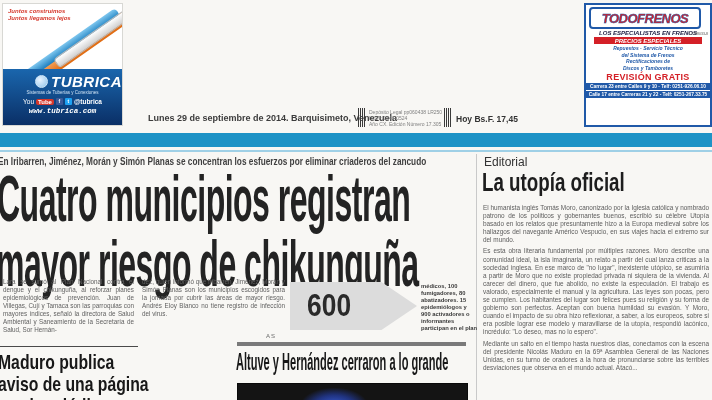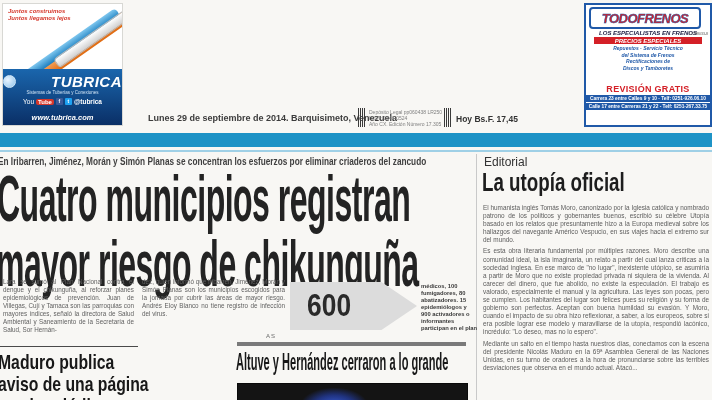--- a/index.html
+++ b/index.html
@@ -10,30 +10,30 @@
   .condensed{transform-origin:left top;display:inline-block;}
 
   
   #ad-tubrica{left:2px;top:3px;width:119px;height:121px;background:#fff;border:1px solid #d8d8d4;overflow:hidden;}
   .tub-slogan{position:absolute;left:5px;top:4px;font-size:6px;font-style:italic;font-weight:bold;color:#d5372b;line-height:7px;z-index:3;}
   .pipe{position:absolute;border-radius:4px;z-index:1;}
   .pipe-blue{width:170px;height:9px;background:linear-gradient(180deg,#7ec6ee,#1c7fc0);transform:rotate(-35deg);left:-40px;top:52px;}
   .pipe-orange{width:180px;height:12px;background:linear-gradient(180deg,#f5a45e,#df6a10);transform:rotate(-35deg);left:-20px;top:44px;}
   .pipe-white{width:90px;height:9px;background:linear-gradient(180deg,#fff,#cfcfcf);border:1px solid #bbb;transform:rotate(-35deg);right:-18px;top:28px;}
   .tub-bottom{position:absolute;left:0;right:0;bottom:0;height:56px;background:linear-gradient(180deg,#1a66ad,#0a2f66);color:#fff;text-align:center;z-index:2;}
-  .tub-brandrow{margin-top:4px;display:flex;align-items:center;justify-content:space-between;gap:3px;}
+  .tub-brandrow{margin-top:4px;display:flex;align-items:center;justify-content:flex-end;gap:3px;}
   .globe{width:11px;height:11px;border-radius:50%;background:radial-gradient(circle at 35% 35%,#e8f4ff,#8fc3ea);border:1px solid #cfe6f8;}
   .tub-brand{font-size:15px;font-weight:bold;font-style:italic;letter-spacing:0.5px;}
   .tub-tagline{font-size:4.5px;color:#cfe3f5;margin-top:0px;}
   .tub-social{display:flex;align-items:center;justify-content:center;gap:2px;margin-top:3px;font-size:6.5px;}
   .yt-box{background:#d5372b;color:#fff;border-radius:2px;padding:0 2px;font-weight:bold;font-size:6px;}
   .soc-sq{width:7px;height:7px;border-radius:1px;font-size:5px;line-height:7px;color:#fff;font-weight:bold;text-align:center;}
   .fb{background:#3b5998;} .tw{background:#1da1f2;}
   .tub-handle{font-weight:bold;}
-  .tub-web{font-size:7.5px;font-weight:bold;font-style:italic;margin-top:8px;}
+  .tub-web{font-size:7.5px;font-weight:bold;font-style:italic;margin-top:2px;font-family:Liberation Mono, monospace;}
 
   
   #masthead-title{left:126px;top:0px;width:456px;height:104px;}
   .mast-text{position:absolute;left:2px;top:-12px;font-family:"DejaVu Serif",serif;font-weight:bold;
              font-size:84px;line-height:100px;letter-spacing:-3px;color:#2d2d2d;
              transform:scaleX(0.78);transform-origin:left top;white-space:nowrap;}
   #ribbon-o{position:absolute;left:496px;top:2px;}
   .mast-subtitle{position:absolute;left:4px;top:87px;font-size:9.5px;color:#4f4f4f;}
 
   #dateline-row{left:126px;top:105px;width:462px;height:25px;}
@@ -45,21 +45,21 @@
 
   
   #ad-todofrenos{left:584px;top:3px;width:124px;height:120px;background:#fff;border:2px solid #2059a8;text-align:center;overflow:hidden;}
   .tf-logobox{margin:2px 9px 0 3px;border:2px solid #2059a8;border-radius:4px;padding:0;}
   .tf-brand{font-size:13px;font-weight:900;font-style:italic;color:#d42027;-webkit-text-stroke:0.5px #2059a8;letter-spacing:-0.5px;}
   .tf-permit{position:absolute;right:2px;top:27px;font-size:3.5px;color:#555;}
   .tf-ray{font-family:"DejaVu Serif",serif;font-style:italic;font-weight:bold;font-size:10px;color:#111;margin-top:1px;line-height:10px;}
   .tf-spec{font-size:6px;font-weight:800;font-style:italic;color:#1a1a40;margin-top:1px;}
   .tf-offer{background:#d42027;color:#fff;font-style:italic;font-weight:bold;font-size:6px;margin:1px 8px;padding:0.5px 0;}
   .tf-serv{font-size:5px;font-style:italic;font-weight:bold;color:#2059a8;line-height:6.5px;}
-  .tf-free{color:#d42027;font-weight:800;font-size:9px;letter-spacing:0.3px;margin-top:13px;}
+  .tf-free{color:#d42027;font-weight:800;font-size:9px;letter-spacing:0.3px;margin-top:1px;}
   .tf-addr{background:#2059a8;color:#fff;font-size:4.8px;font-weight:bold;margin-top:1px;padding:1px 0;}
 
   
   #cyan-band{left:0;top:133px;width:712px;height:14px;background:#1e93c6;}
   #cyan-line{left:0;top:150px;width:712px;height:2px;background:#9fd0e6;}
   #v-divider{left:476px;top:154px;width:1px;height:246px;background:#c9c9c9;}
   #left-rule{left:0;top:346px;width:138px;height:1px;background:#4a4a4a;}
   #sports-rule{left:237px;top:342px;width:229px;height:4px;background:#7a7a7a;}
 
   

